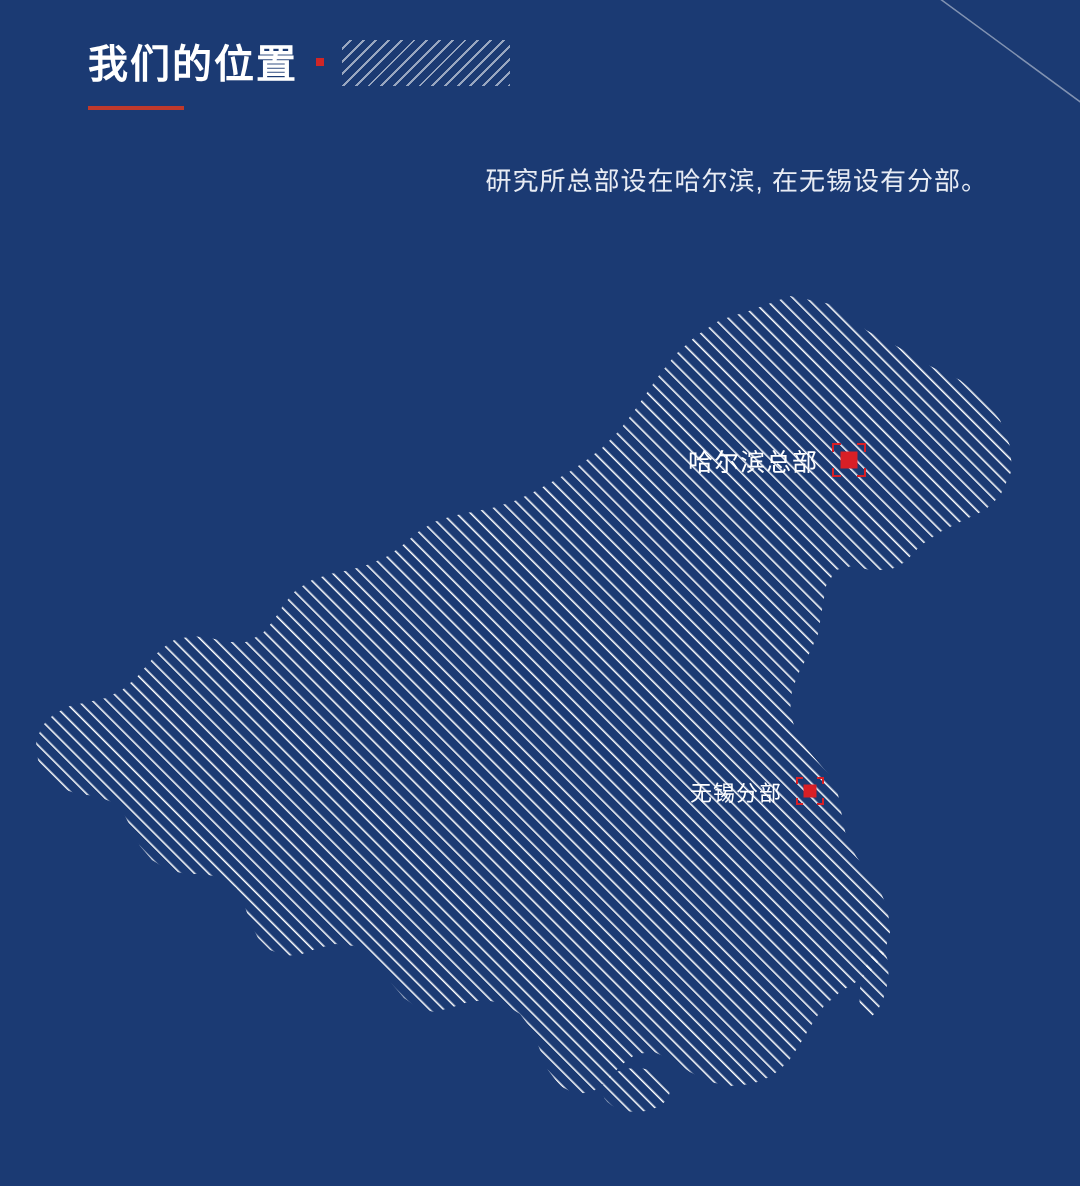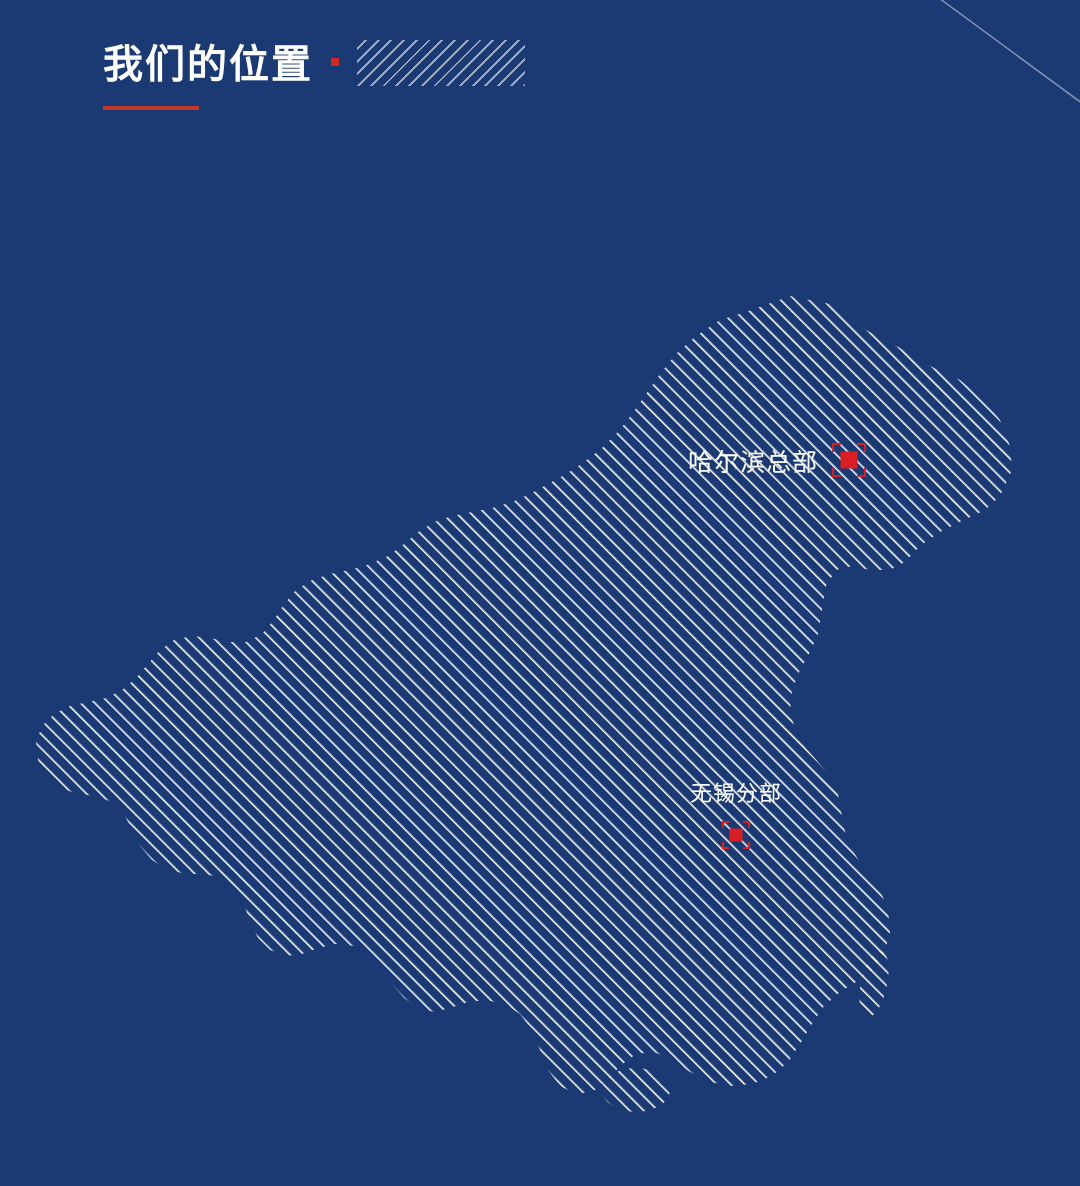--- a/index.html
+++ b/index.html
@@ -25,21 +25,21 @@
     width: 640px;
     height: 260px;
     pointer-events: none;
   }
   .bg-diagonal svg { display: block; width: 100%; height: 100%; }
 
   
   .header {
     position: absolute;
     top: 40px;
-    left: 103px;
+    left: 88px;
     width: 900px;
     text-align: right;
   }
 
   .title-row {
     display: flex;
     align-items: center;
     gap: 18px;
   }
 
@@ -149,38 +149,39 @@
   .marker-dot .bracket.tl { top: 0; left: 0; border-right: none; border-bottom: none; }
   .marker-dot .bracket.tr { top: 0; right: 0; border-left: none; border-bottom: none; }
   .marker-dot .bracket.bl { bottom: 0; left: 0; border-right: none; border-top: none; }
   .marker-dot .bracket.br { bottom: 0; right: 0; border-left: none; border-top: none; }
 
   .marker-dot.small { width: 28px; height: 28px; }
   .marker-dot.small .square { width: 13px; height: 13px; }
   .marker-dot.small .bracket { width: 7px; height: 7px; }
 
   #marker-hq { left: 688px; top: 172px; }
-  #marker-branch { left: 690px; top: 505px; flex-direction: column; }
+  #marker-branch { left: 690px; top: 505px; }
 </style>
 </head>
 <body>
 
 <div class="bg-diagonal">
   <svg viewBox="0 0 640 260" preserveAspectRatio="none" aria-hidden="true">
     <line x1="300" y1="-20" x2="640" y2="230" stroke="rgba(255,255,255,0.45)" stroke-width="1.5"></line>
   </svg>
 </div>
 
 <div class="header">
   <div class="title-row">
     <h1 class="page-title">我们的位置</h1>
     <span class="title-dot"></span>
     <span class="title-hatch"></span>
   </div>
   <div class="title-underline"></div>
+  <p class="subtitle">研究所总部设在哈尔滨, 在无锡设有分部。</p>
 </div>
 
 <div class="map-area">
   <svg class="map-svg" viewBox="0 0 1080 880" preserveAspectRatio="xMidYMid meet">
     <defs>
       <pattern id="hatch" width="10" height="10" patternUnits="userSpaceOnUse" patternTransform="rotate(-45)">
         <rect width="10" height="10" fill="none"></rect>
         <line x1="0" y1="0" x2="0" y2="10" stroke="#ffffff" stroke-width="3.1"></line>
       </pattern>
       <clipPath id="china-clip">

